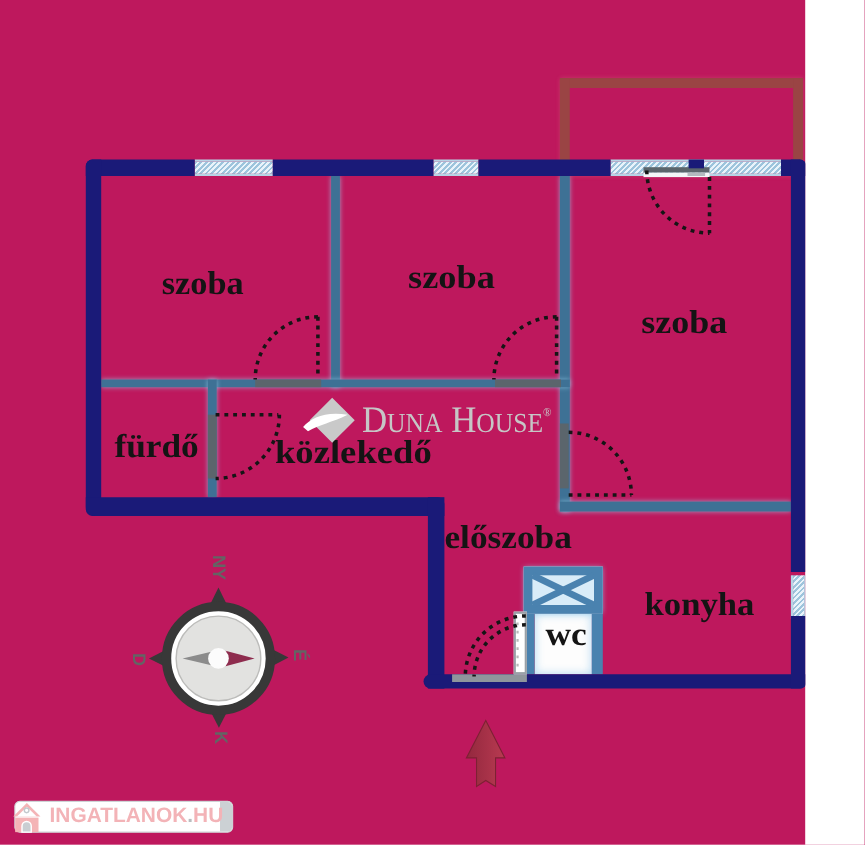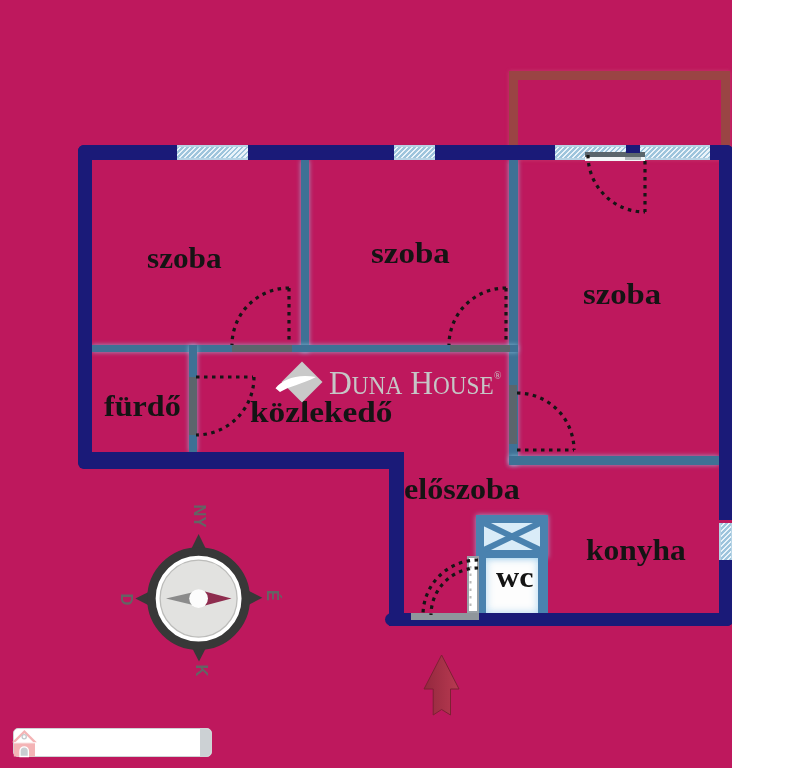--- a/index.html
+++ b/index.html
@@ -60,20 +60,21 @@
 <div class="lbl" style="left:104px;top:391.1px;transform:scaleX(1.07)">fürdő</div>
 <div class="lbl" style="left:250px;top:397.1px;transform:scaleX(1.11)">közlekedő</div>
 <div class="lbl" style="left:404px;top:473.9px;transform:scaleX(1.07)">előszoba</div>
 <div class="lbl" style="left:586px;top:534.7px;transform:scaleX(1.05)">konyha</div>
 <div class="lbl" style="left:496px;top:562px;transform:scaleX(1.07)">wc</div>
 
 <div style="position:absolute;left:329px;top:366.2px;font-family:'Liberation Serif',serif;color:#c6c6c6;font-size:34px;line-height:1;white-space:nowrap;transform:scaleX(0.93);transform-origin:0 50%">D<span style="font-size:25px">UNA</span> H<span style="font-size:25px">OUSE</span><span style="font-size:11px;vertical-align:15px">®</span></div>
 
 <div style="position:absolute;left:12.5px;top:728px;width:199px;height:29px;background:#fff;border:1.5px solid #cfd3d5;border-radius:5px;box-sizing:border-box"></div>
 <div style="position:absolute;left:200px;top:729px;width:11px;height:27px;background:#ccd1d4;border-radius:0 4px 4px 0"></div>
+<div style="position:absolute;left:45px;top:731.7px;font-weight:bold;font-size:19px;color:#f3b3b7;line-height:1;white-space:nowrap">INGATLANOK<span style="color:#b9bdbf">.</span>HU</div>
 
 <svg width="786" height="768" viewBox="0 0 786 768" style="position:absolute;left:0;top:0">
 <defs>
 <linearGradient id="agrad" x1="0" y1="0" x2="1" y2="0">
 <stop offset="0" stop-color="#93283e"></stop>
           <stop offset="1" stop-color="#b83a51"></stop>
 </linearGradient>
 </defs>
 
 <g stroke="#4a82af" stroke-width="6">

